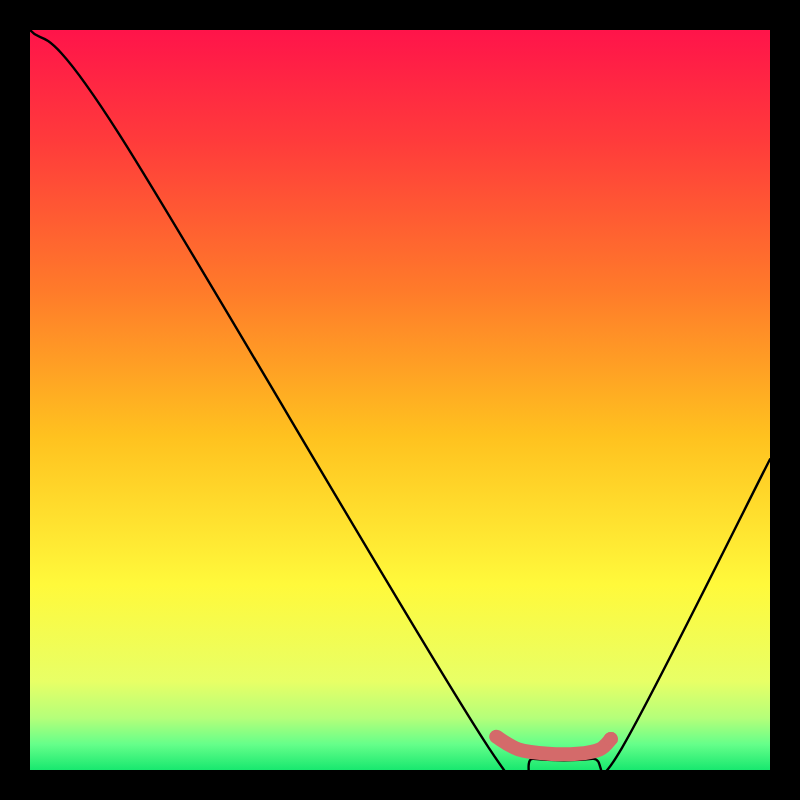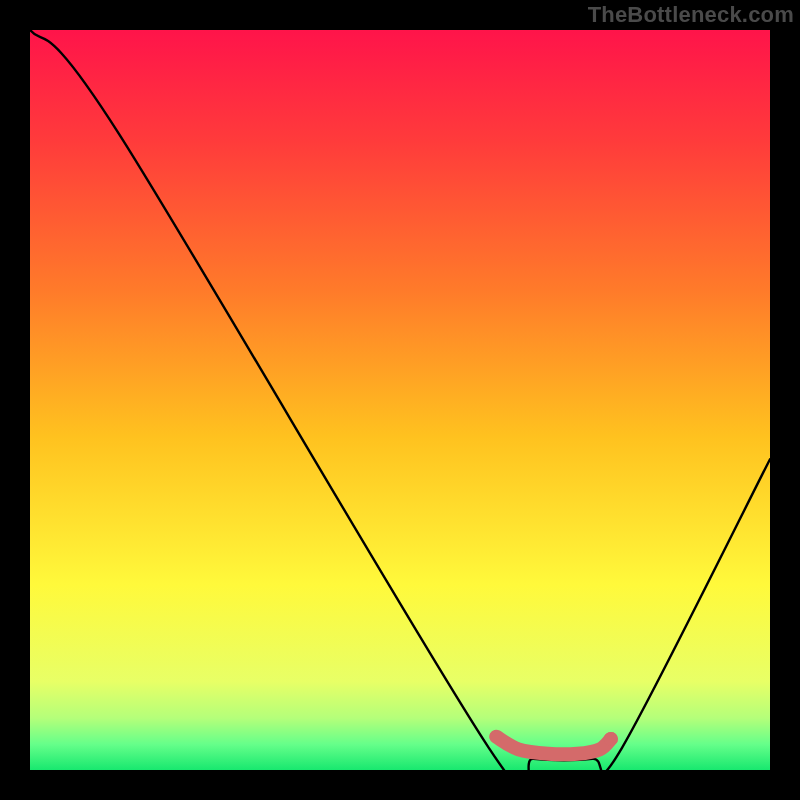--- a/index.html
+++ b/index.html
@@ -28,21 +28,20 @@
     letter-spacing: 0.2px;
   }
   svg {
     display: block;
   }
 </style>
 </head>
 <body>
 
 <div class="stage">
-  <div class="watermark">TheBottleneck.com</div>
 
   <svg id="chart-svg" width="800" height="800" viewBox="0 0 800 800">
     <defs>
       <linearGradient id="heat" x1="0" y1="0" x2="0" y2="1">
           <stop offset="0%" stop-color="#ff144a"></stop>
           <stop offset="15%" stop-color="#ff3b3b"></stop>
           <stop offset="35%" stop-color="#ff7a2a"></stop>
           <stop offset="55.00000000000001%" stop-color="#ffc21f"></stop>
           <stop offset="75%" stop-color="#fff93b"></stop>
           <stop offset="88%" stop-color="#e8ff66"></stop>

